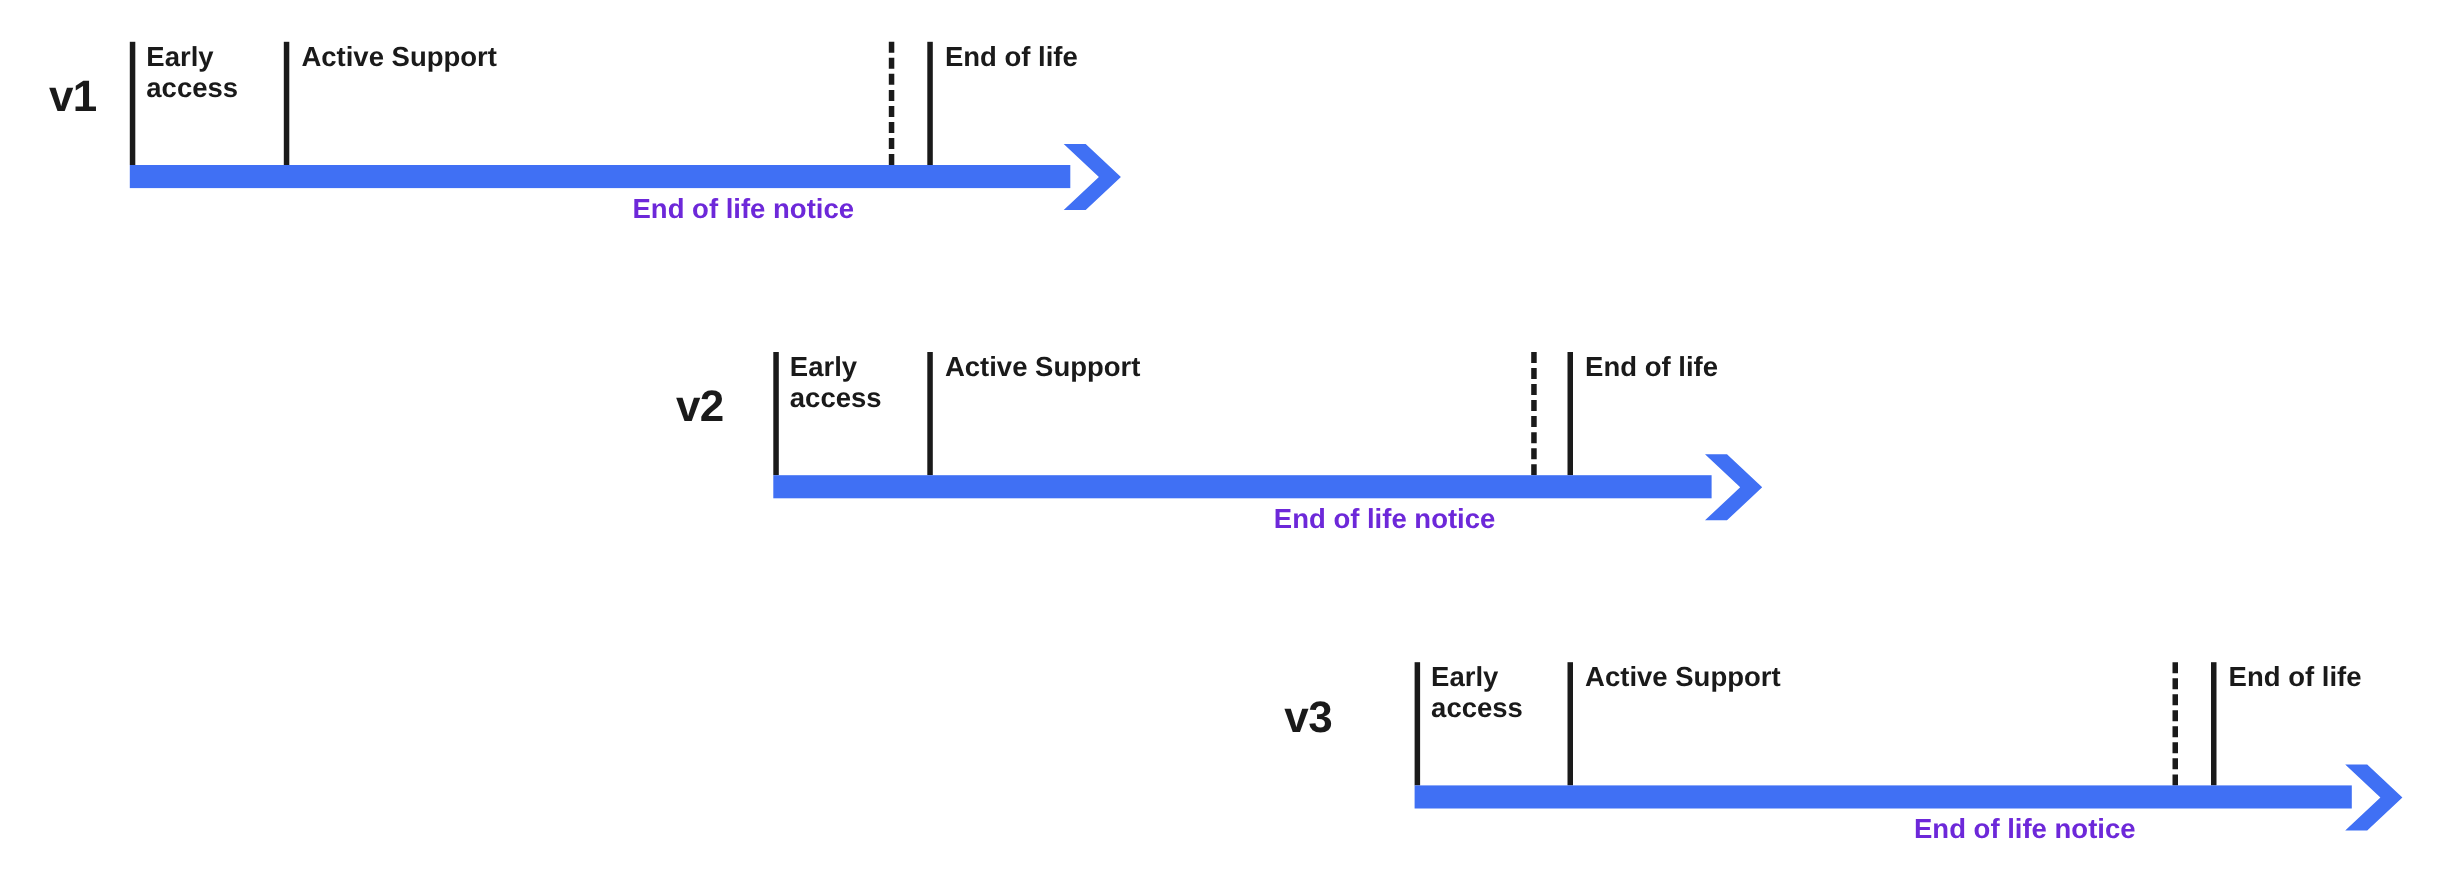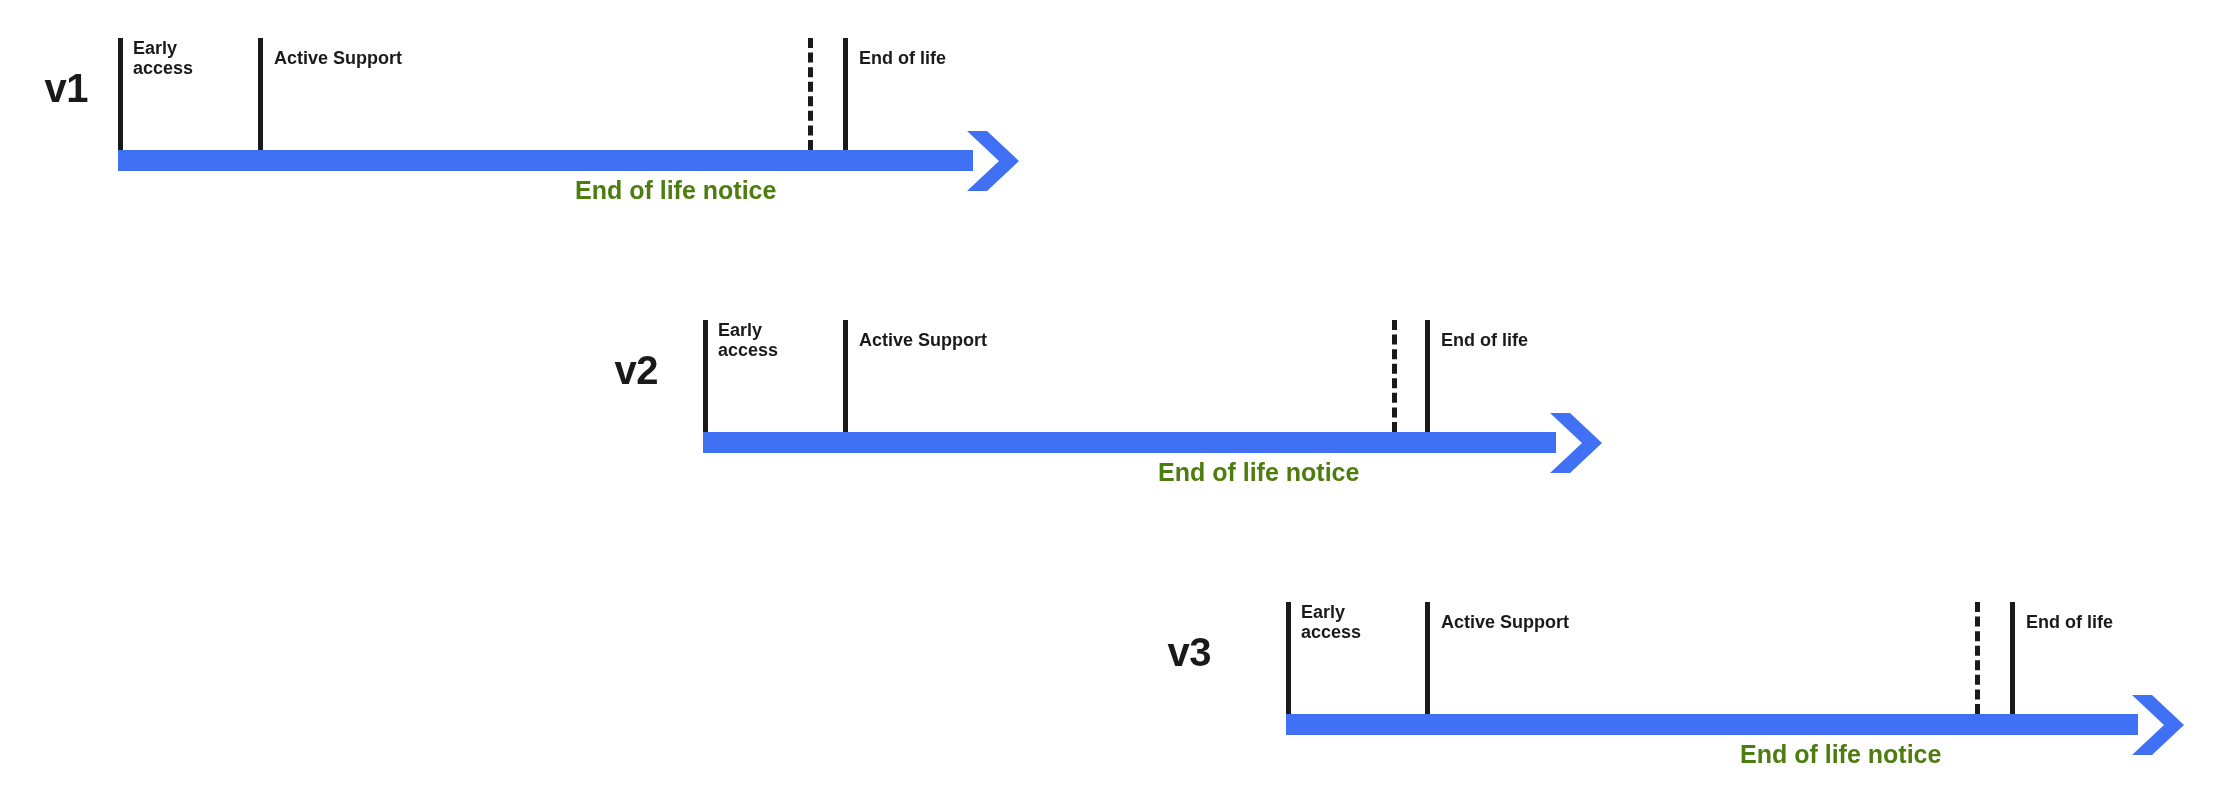--- a/index.html
+++ b/index.html
@@ -51,47 +51,47 @@
   .tick-dashed {
     position: absolute;
     width: 0;
     border-left: 5px dashed #1a1a1a;
     background: transparent;
   }
 
   
   .phase-label {
     position: absolute;
-    font-size: 18px;
+    font-size: 25px;
     font-weight: 700;
     color: #1a1a1a;
     line-height: 1.12;
     white-space: pre-line;
   }
-  .phase-label.nowrap { white-space: nowrap; margin-top: 10px; }
+  .phase-label.nowrap { white-space: nowrap; }
 
   
   .arrow-track {
     position: absolute;
     height: 21px;
     background: #4070f4;
   }
   .arrow-head {
     position: absolute;
     width: 0;
     height: 0;
   }
   .arrow-head svg { display: block; }
 
   
   .notice-label {
     position: absolute;
     font-size: 25px;
     font-weight: 700;
-    color: #4d7c0f;
+    color: #6d28d9;
     white-space: nowrap;
   }
 </style>
 </head>
 <body>
 
 <div id="stage">
 
   <div class="timeline-row">
     <div class="version-label" style="left:18px; top:68px; width:70px;">v1</div>

